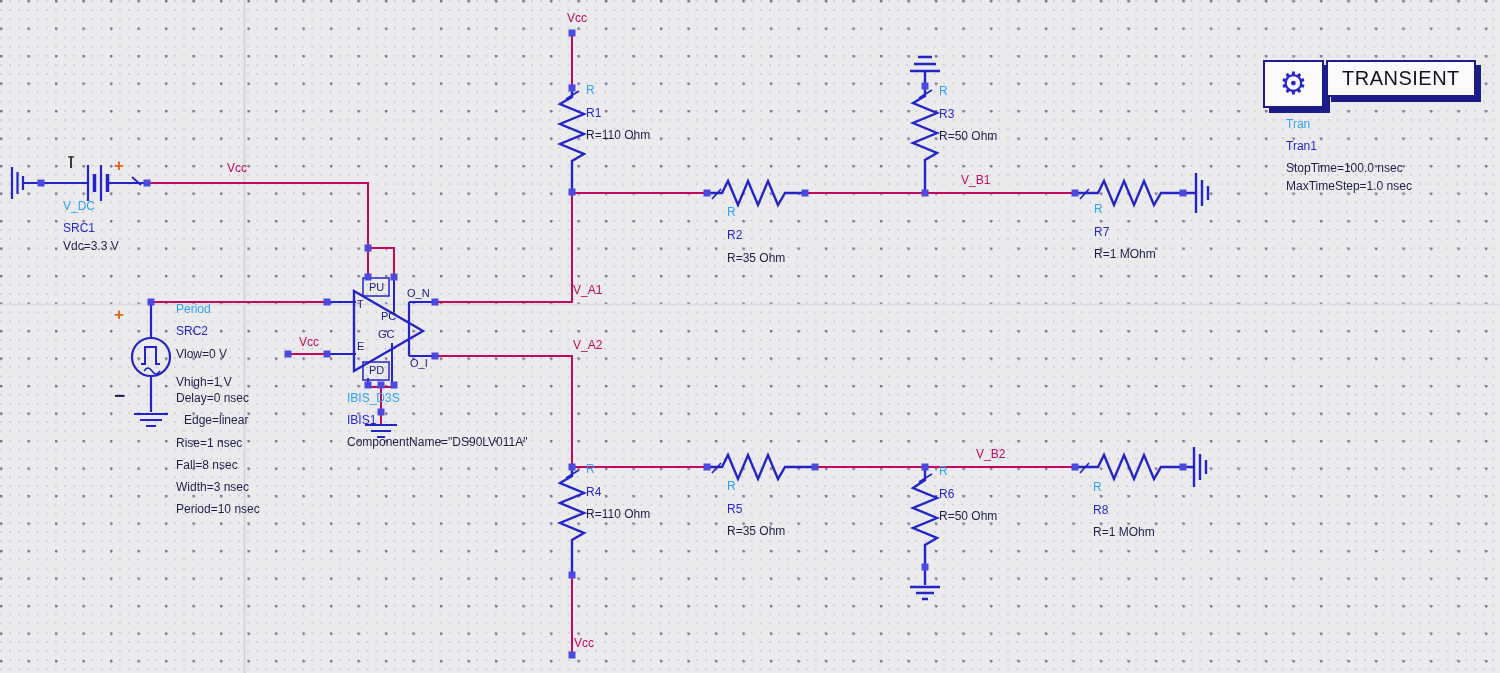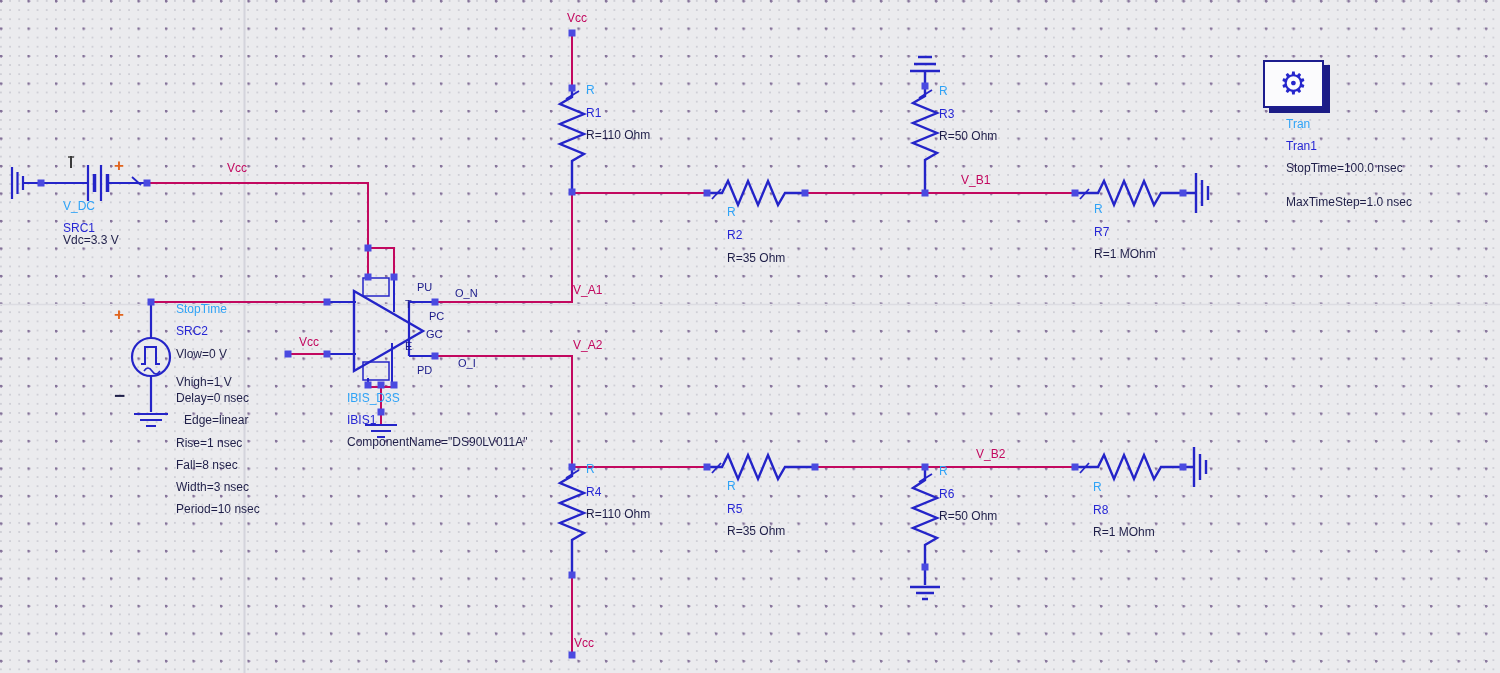--- a/index.html
+++ b/index.html
@@ -11,21 +11,21 @@
       radial-gradient(circle at 1px 1px, rgba(150,150,165,.33) .9px, transparent 1.2px);
     background-size:27.5px 27.5px, 9.17px 9.17px;
     font-family:"Liberation Sans",sans-serif;
   }
   svg{position:absolute;left:0;top:0;}
   .lbl{position:absolute;font-size:12px;line-height:1.1;white-space:nowrap;}
   .net{color:#c2085f;}
   .cyan{color:#2fa3f7;}
   .blue{color:#2626d4;}
   .dark{color:#1f1f49;}
-  .pin{position:absolute;font-size:11px;color:#1b1b8a;white-space:nowrap;margin-left:48px;}
+  .pin{position:absolute;font-size:11px;color:#1b1b8a;white-space:nowrap;}
   .sign{position:absolute;font-size:17px;font-weight:bold;line-height:1;}
   .plus{color:#e0641e;}
   .minus{color:#1f1f49;font-size:19px;}
   .sim-block{position:absolute;left:1263px;top:60px;display:flex;align-items:flex-start;}
   .sim-icon-box{
     width:57px;height:44px;background:#fbfbfd;border:2.5px solid #1c1c8e;
     box-shadow:6px 5px 0 #1c1c86;display:flex;align-items:center;justify-content:center;
   }
   .gear{font-size:31px;color:#2626cc;line-height:1;transform:translateY(-1px);}
   .sim-title-box{
@@ -162,24 +162,24 @@
 <div class="lbl net" style="left:567px;top:12px">Vcc</div>
 <div class="lbl net" style="left:299px;top:336px">Vcc</div>
 <div class="lbl net" style="left:574px;top:637px">Vcc</div>
 <div class="lbl net" style="left:573px;top:284px">V_A1</div>
 <div class="lbl net" style="left:573px;top:339px">V_A2</div>
 <div class="lbl net" style="left:961px;top:174px">V_B1</div>
 <div class="lbl net" style="left:976px;top:448px">V_B2</div>
 
 <div class="lbl cyan" style="left:63px;top:200px">V_DC</div>
 <div class="lbl blue" style="left:63px;top:222px">SRC1</div>
-<div class="lbl dark" style="left:63px;top:234px">Vdc=3.3 V</div>
+<div class="lbl dark" style="left:63px;top:240px">Vdc=3.3 V</div>
 <div class="sign plus" style="left:114px;top:157px">+</div>
 
-<div class="lbl cyan" style="left:176px;top:303px">StopTime</div>
+<div class="lbl cyan" style="left:176px;top:303px">Period</div>
 <div class="lbl blue" style="left:176px;top:325px">SRC2</div>
 <div class="lbl dark" style="left:176px;top:348px">Vlow=0 V</div>
 <div class="lbl dark" style="left:176px;top:376px">Vhigh=1 V</div>
 <div class="lbl dark" style="left:176px;top:392px">Delay=0 nsec</div>
 <div class="lbl dark" style="left:184px;top:414px">Edge=linear</div>
 <div class="lbl dark" style="left:176px;top:437px">Rise=1 nsec</div>
 <div class="lbl dark" style="left:176px;top:459px">Fall=8 nsec</div>
 <div class="lbl dark" style="left:176px;top:481px">Width=3 nsec</div>
 <div class="lbl dark" style="left:176px;top:503px">Period=10 nsec</div>
 <div class="sign plus" style="left:114px;top:306px">+</div>
@@ -226,19 +226,22 @@
 <div class="lbl dark" style="left:939px;top:510px">R=50 Ohm</div>
 
 <div class="lbl cyan" style="left:1093px;top:481px">R</div>
 <div class="lbl blue" style="left:1093px;top:504px">R8</div>
 <div class="lbl dark" style="left:1093px;top:526px">R=1 MOhm</div>
 
 <div class="sim-block">
   <div class="sim-icon-box">
     <span class="gear">⚙</span>
   </div>
+  <div class="sim-title-box">
+    <span class="sim-title">TRANSIENT</span>
+  </div>
 </div>
 <div class="lbl cyan" style="left:1286px;top:118px">Tran</div>
 <div class="lbl blue" style="left:1286px;top:140px">Tran1</div>
 <div class="lbl dark" style="left:1286px;top:162px">StopTime=100.0 nsec</div>
-<div class="lbl dark" style="left:1286px;top:196px">MaxTimeStep=1.0 nsec</div>
+<div class="lbl dark" style="left:1286px;top:180px">MaxTimeStep=1.0 nsec</div>
 
 </div>
 
 </body></html>

